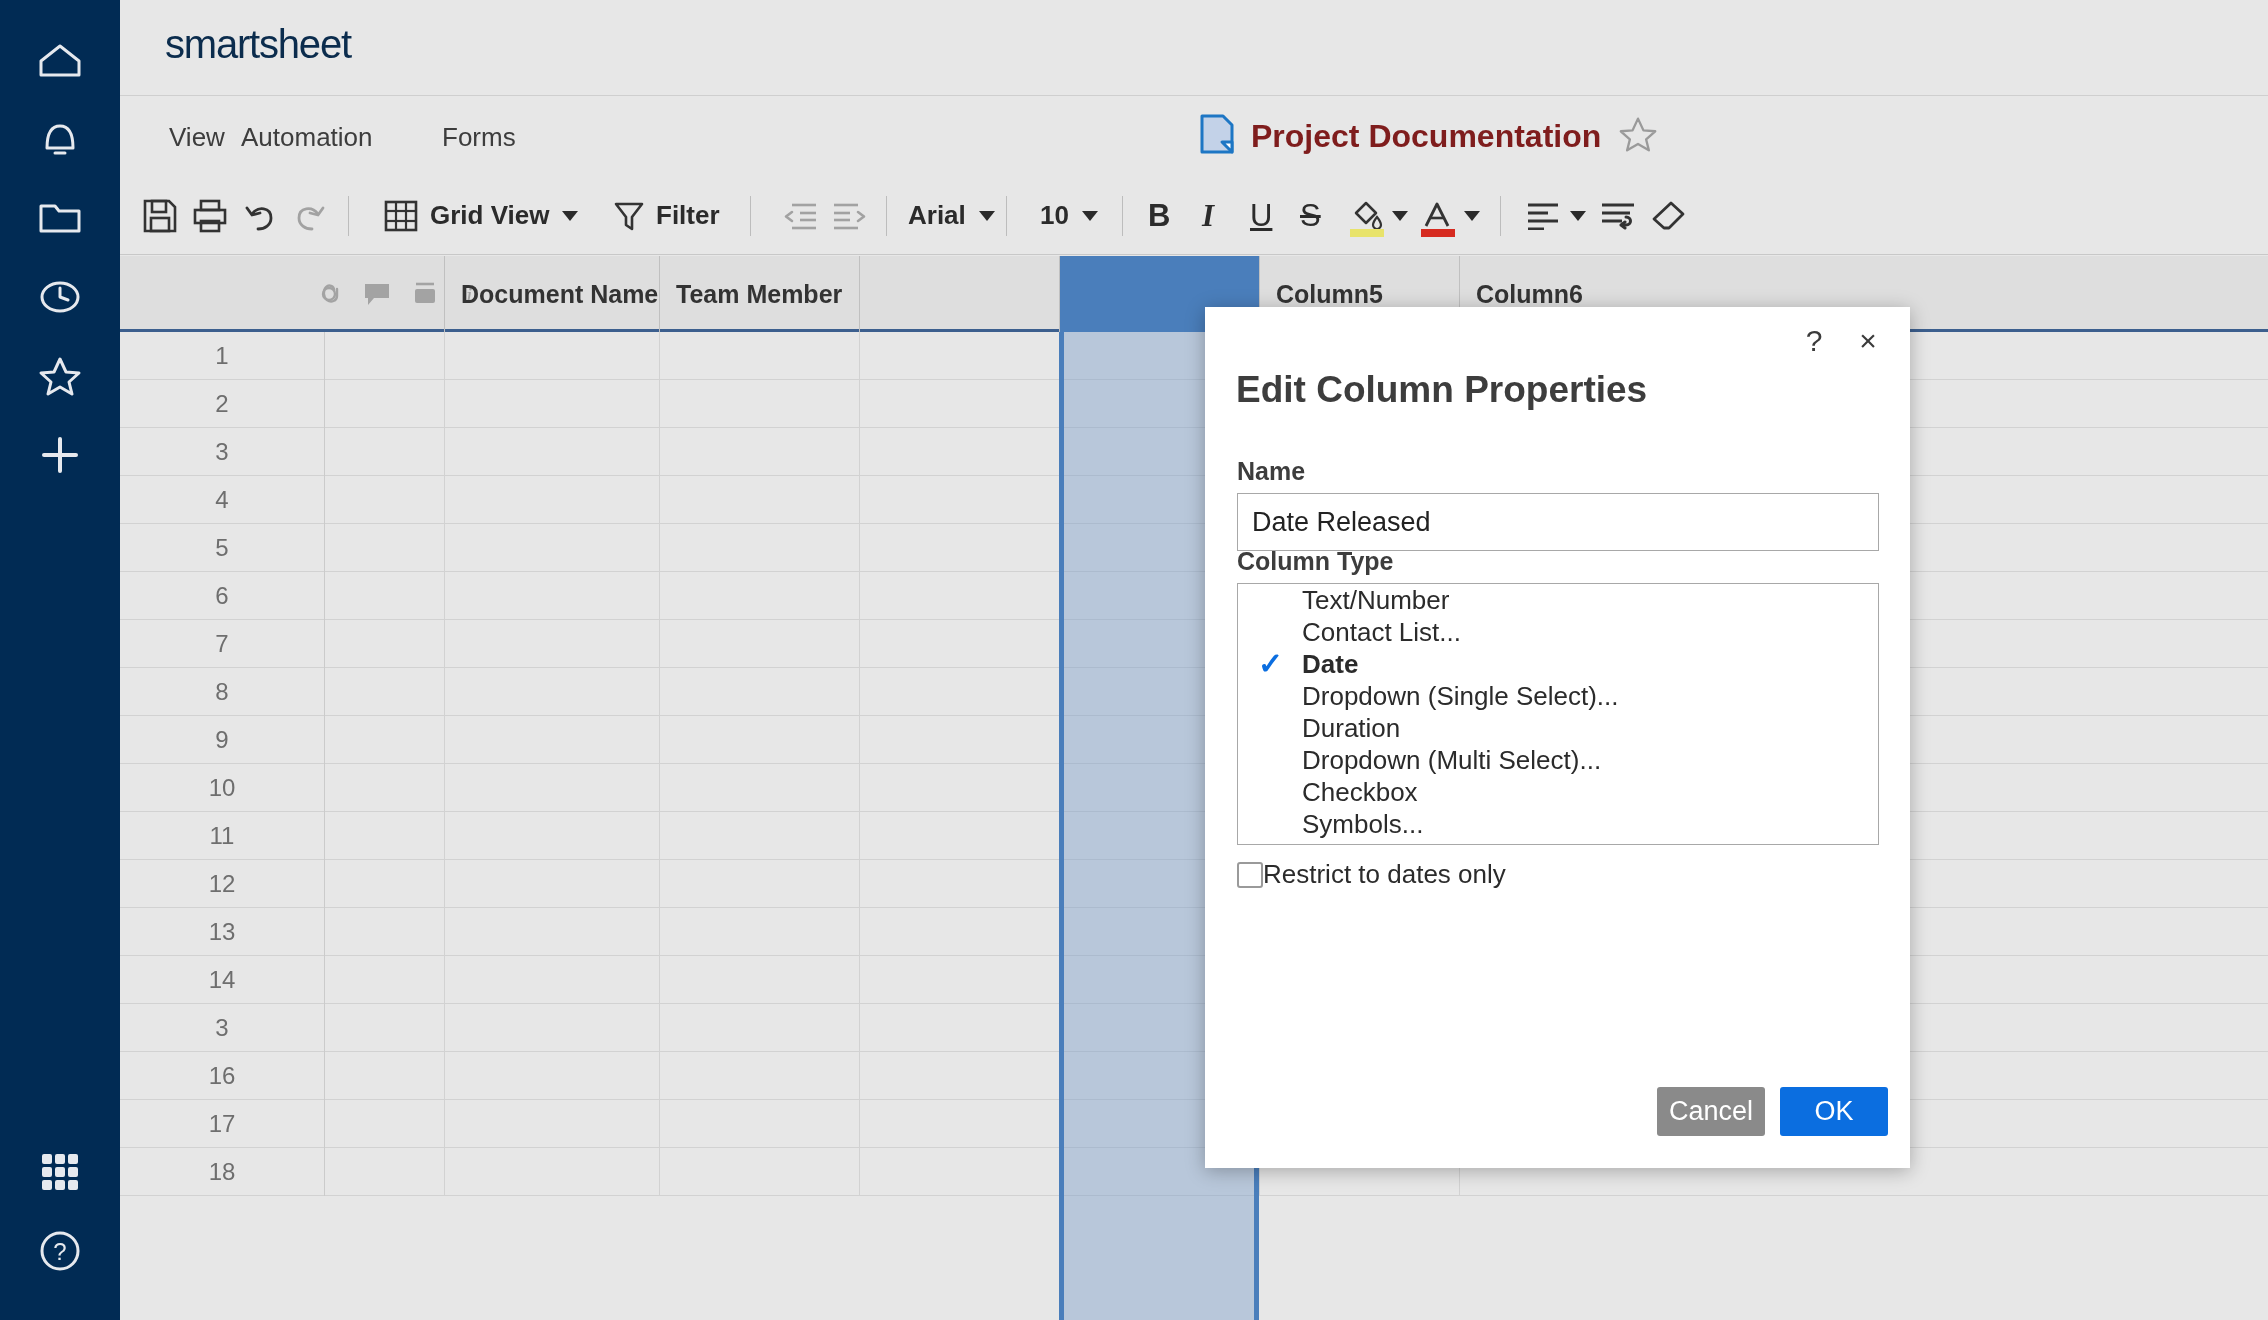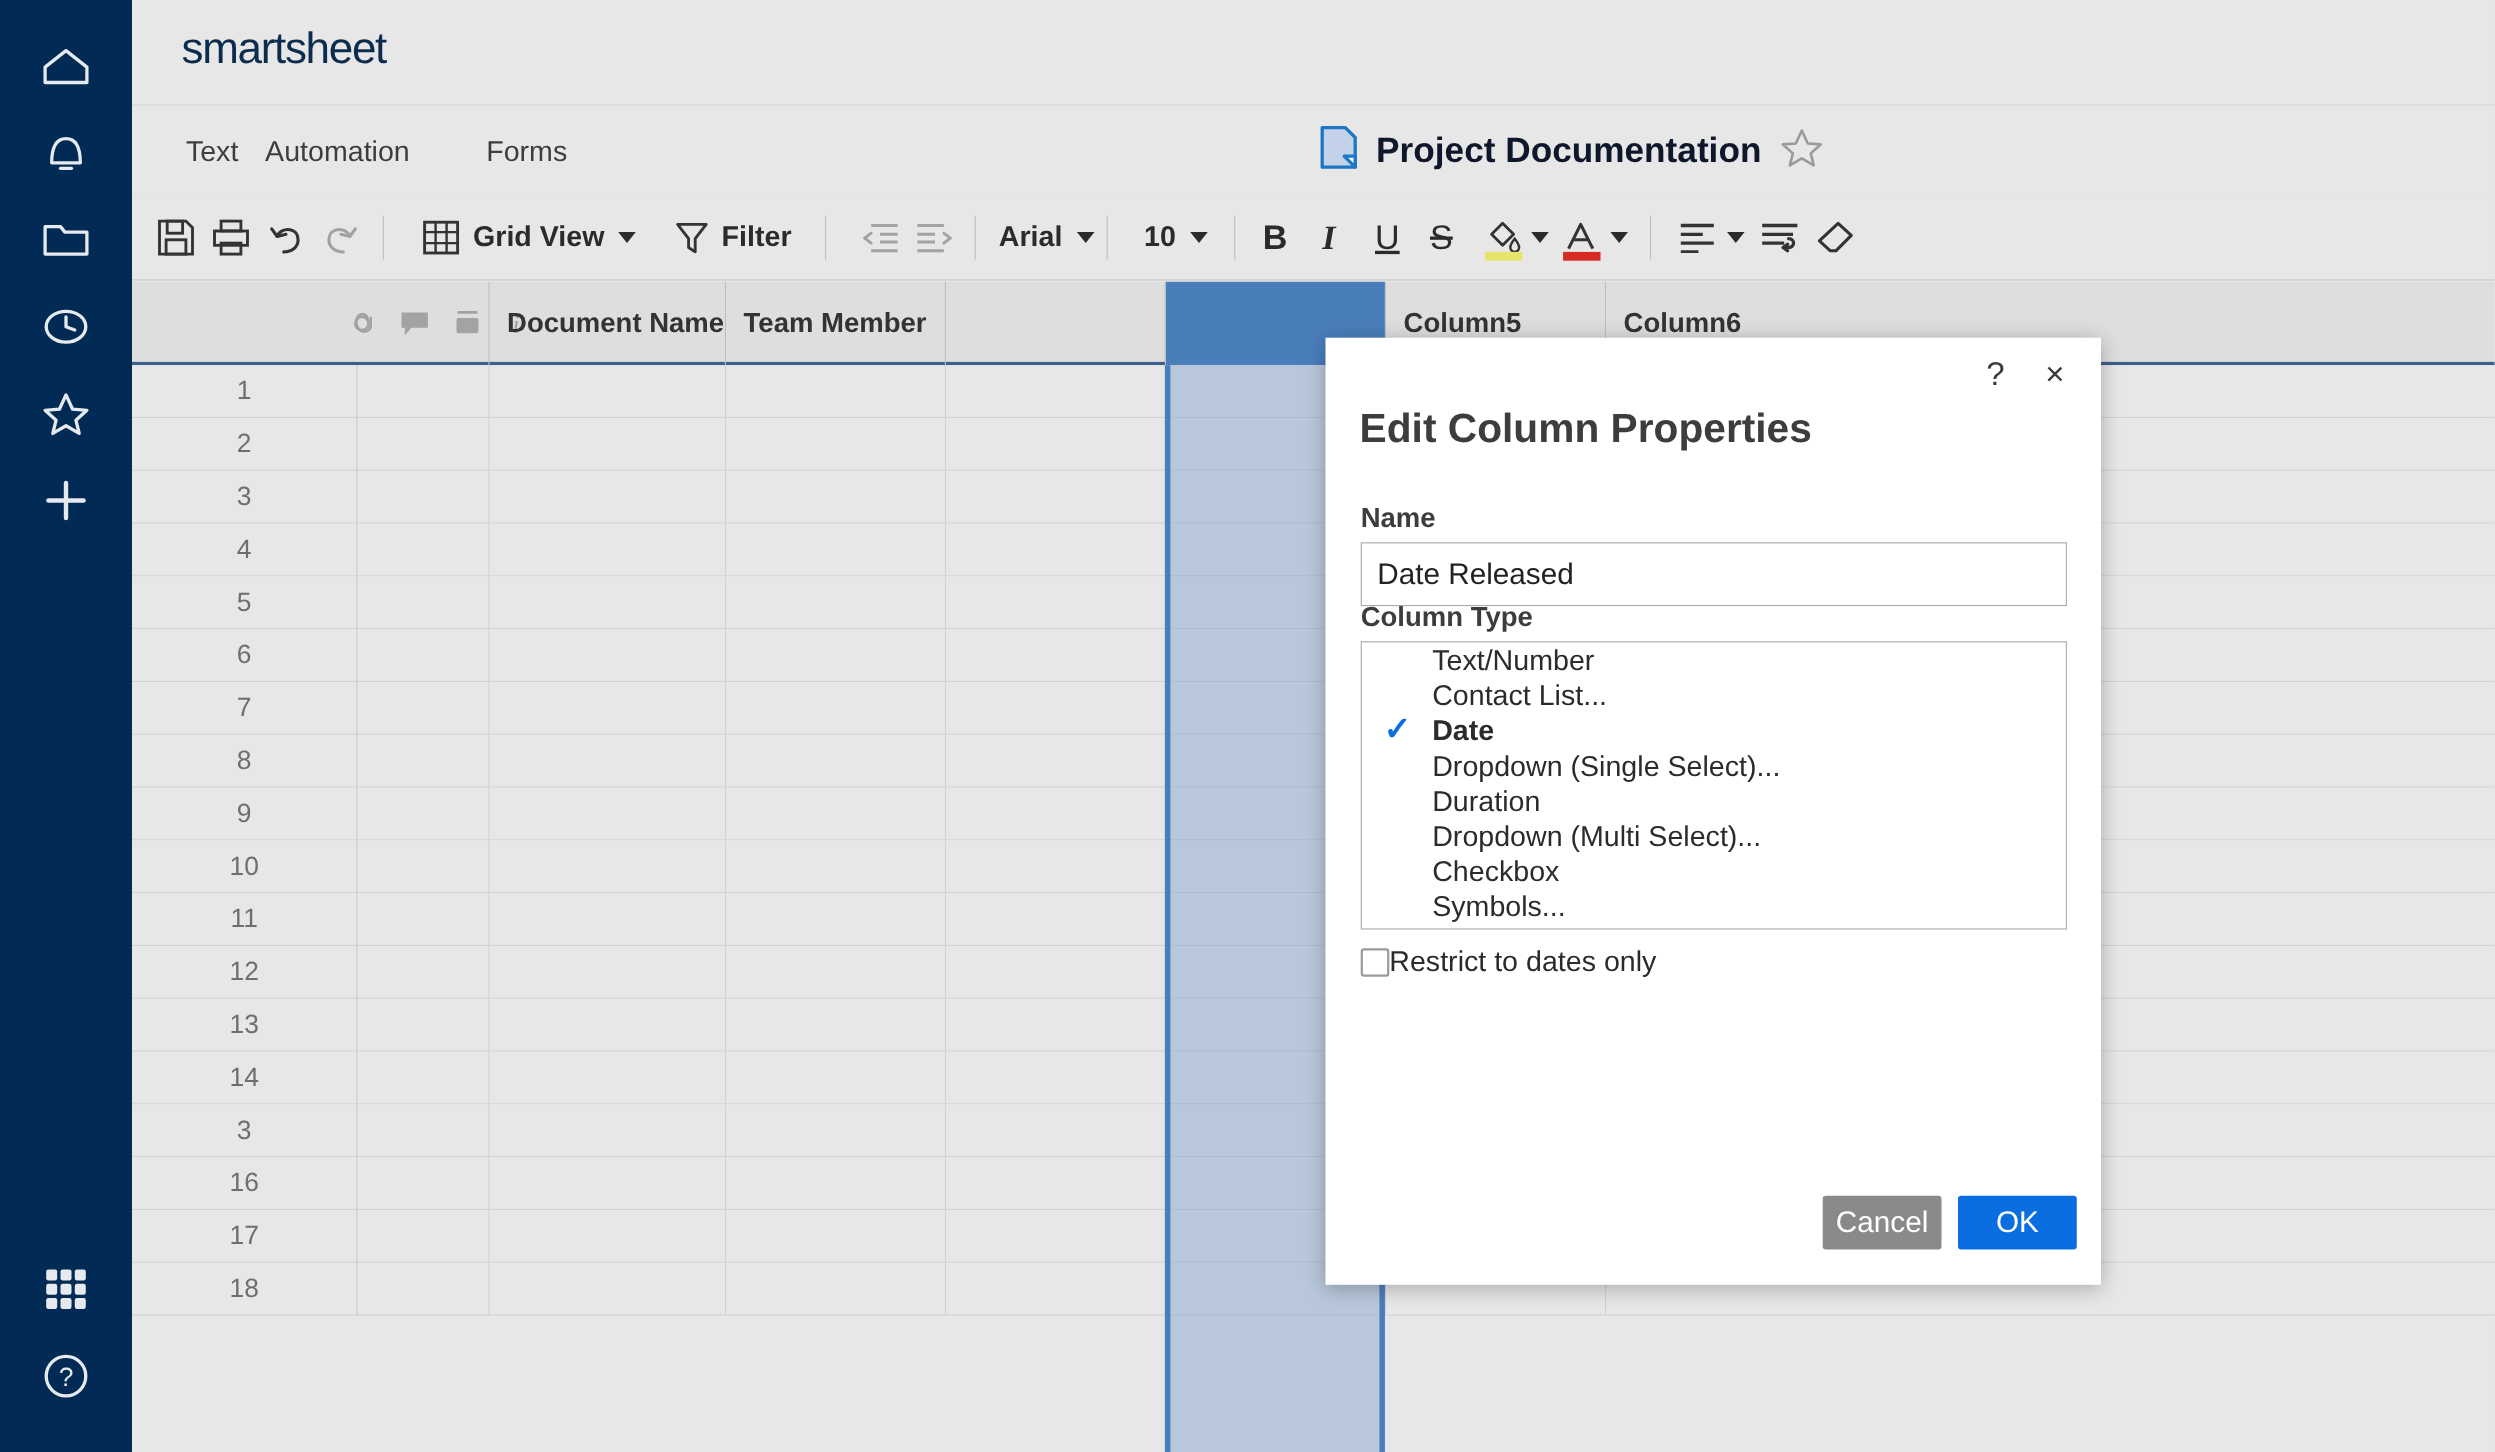--- a/index.html
+++ b/index.html
@@ -57,21 +57,21 @@
   }
   #menu-file { left: 49px; }
   #menu-automation { left: 121px; }
   #menu-forms { left: 322px; }
 
   #sheettitle-wrap {
     position: absolute; left: 1080px; top: 18px;
     display: flex; align-items: center; gap: 17px;
   }
   #sheettitle {
-    font-size: 32px; font-weight: bold; color: #0f172a;
+    font-size: 32px; font-weight: bold; color: #7f1d1d;
     white-space: nowrap;
   }
 
   
   #toolbar {
     position: relative; height: 79px;
     background: #e7e7e7;
     border-bottom: 1px solid #c8c8c8;
   }
   .tb {
@@ -300,21 +300,21 @@
     </div>
   </div>
 
   <div id="main">
 
     <div id="brandbar">
       <div id="brand">smartsheet</div>
     </div>
 
     <div id="menubar">
-      <div class="menu-item" id="menu-file">Text</div>
+      <div class="menu-item" id="menu-file">View</div>
       <div class="menu-item" id="menu-automation">Automation</div>
       <div class="menu-item" id="menu-forms">Forms</div>
 
       <div id="sheettitle-wrap">
         <span>
           <svg width="34" height="40" viewBox="0 0 34 40">
             <path d="M2 2 H23 L32 11 V38 H2 Z" fill="#c3d2e8" stroke="#1d76c4" stroke-width="3" stroke-linejoin="round"></path>
             <path d="M32 38 L22 28 H32 Z" fill="#ffffff" stroke="#1d76c4" stroke-width="3" stroke-linejoin="round"></path>
           </svg>
         </span>

